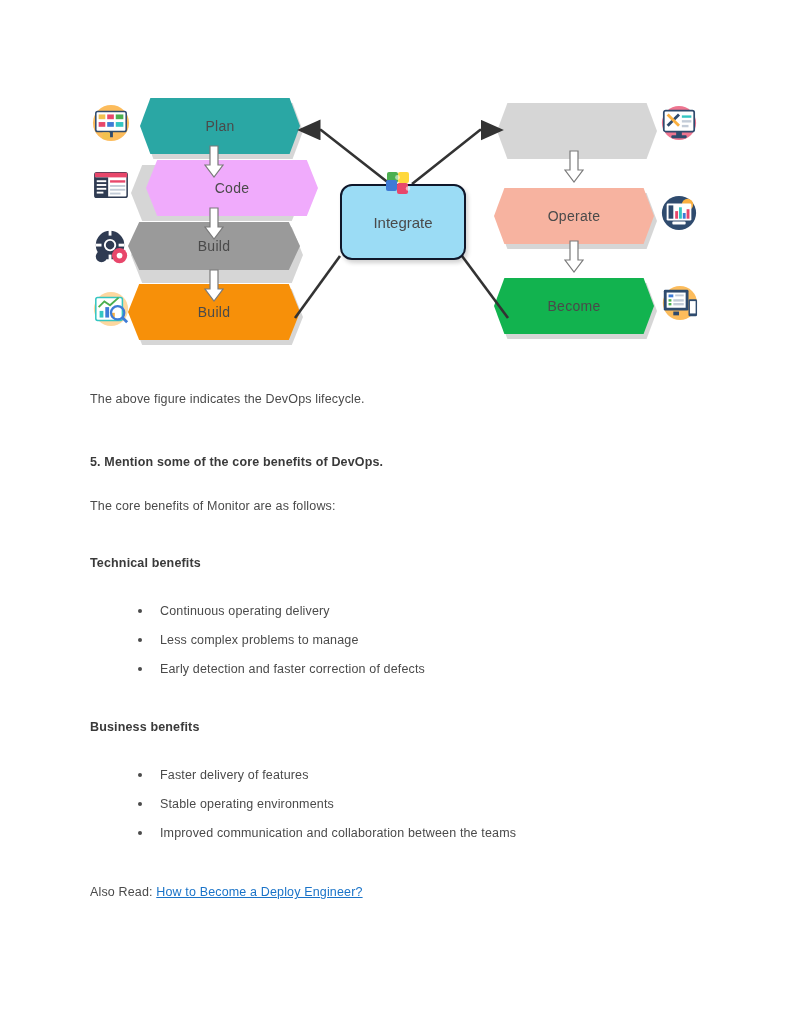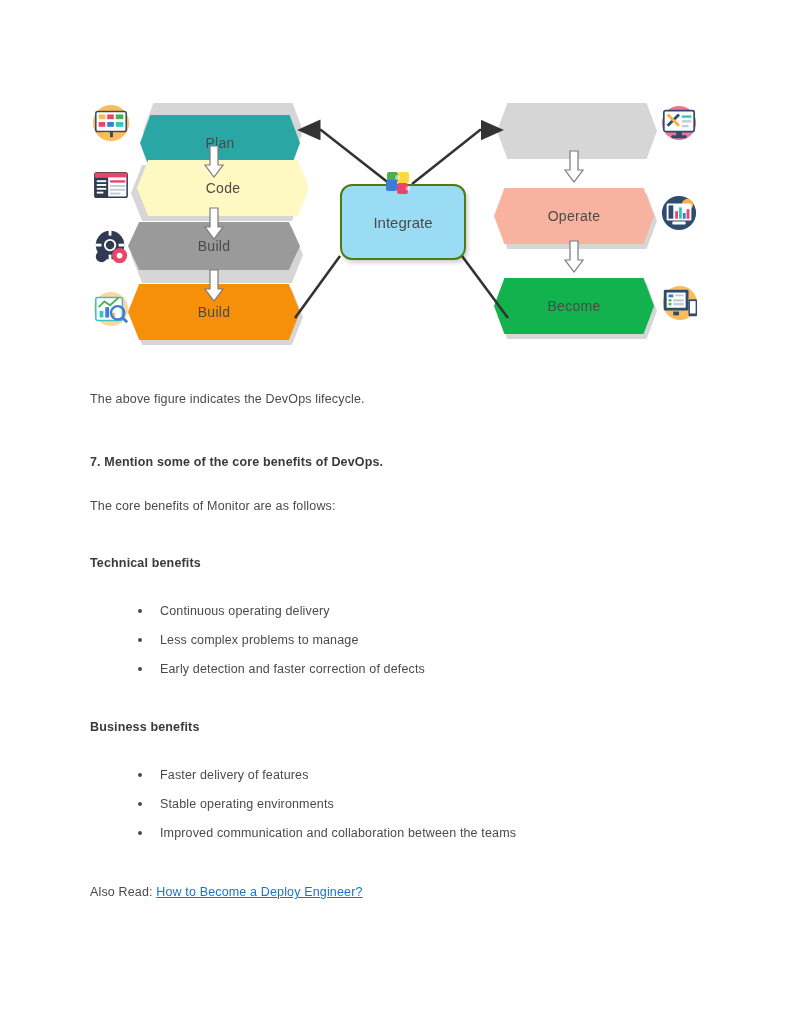--- a/index.html
+++ b/index.html
@@ -54,21 +54,21 @@
   .dnarrow svg { display:block; width:100%; height:100%; }
 
   
   #integrate-box {
     position: absolute;
     left: 252px;
     top: 96px;
     width: 122px;
     height: 72px;
     background: #9BDCF5;
-    border: 2px solid #4d7c0f;
+    border: 2px solid #0f172a;
     border-radius: 12px;
     display: flex;
     align-items: center;
     justify-content: center;
     font-size: 15px;
     color: #4a4a4a;
     z-index: 7;
     box-shadow: 2px 3px 4px rgba(0,0,0,.18);
   }
   #integrate-icon {
@@ -146,26 +146,26 @@
     <path d="M302,96 L233,42 L213,42" fill="none" stroke="#333333" stroke-width="2.6" marker-end="url(#arrhead)"></path>
 
     <path d="M324,96 L392,42 L412,42" fill="none" stroke="#333333" stroke-width="2.6" marker-end="url(#arrhead)"></path>
 
     <path d="M252,168 L207,230" fill="none" stroke="#333333" stroke-width="2.6"></path>
 
     <path d="M374,168 L420,230" fill="none" stroke="#333333" stroke-width="2.6"></path>
   </svg>
 
   <div class="hexshadow" style="left:55px; top:15px; width:160px; height:56px;"></div>
-  <div class="hex" style="left:52px; top:10px; width:160px; height:56px; background:#2AA7A4;margin-top:17px;">
+  <div class="hex" style="left:52px; top:10px; width:160px; height:56px; background:#2AA7A4;">
     <span>Plan</span>
   </div>
 
   <div class="hexshadow" style="left:43px; top:77px; width:172px; height:56px;"></div>
-  <div class="hex" style="left:49px; top:72px; width:172px; height:56px; background:#fef9c3;">
+  <div class="hex" style="left:58px; top:72px; width:172px; height:56px; background:#f0abfc;">
     <span>Code</span>
   </div>
 
   <div class="hexshadow" style="left:43px; top:139px; width:172px; height:56px;"></div>
   <div class="hex" style="left:40px; top:134px; width:172px; height:48px; background:#9A9A9A;">
     <span>Build</span>
   </div>
 
   <div class="hexshadow" style="left:43px; top:201px; width:172px; height:56px;"></div>
   <div class="hex" style="left:40px; top:196px; width:172px; height:56px; background:#F79009;">
@@ -324,21 +324,21 @@
       <rect x="14" y="20" width="11" height="2.5" fill="#c3ccd8"></rect>
       <rect x="14" y="29" width="6" height="4" fill="#2f4b6e"></rect>
       <rect x="30" y="16" width="9" height="18" rx="1.5" fill="#2f4b6e"></rect>
       <rect x="31.5" y="18" width="6" height="13" fill="#ffffff"></rect>
     </svg>
   </div>
 </div>
 
 <div class="para" style="left:90px; top:392px;">The above figure indicates the DevOps lifecycle.</div>
 
-<div class="para bold" style="left:90px; top:455px;">7. Mention some of the core benefits of DevOps.</div>
+<div class="para bold" style="left:90px; top:455px;">5. Mention some of the core benefits of DevOps.</div>
 
 <div class="para" style="left:90px; top:499px;">The core benefits of Monitor are as follows:</div>
 
 <div class="para bold" style="left:90px; top:556px;">Technical benefits</div>
 
 <div class="bullet-row" style="left:138px; top:604px;">
   <span class="bullet-dot"></span>
   <span class="bullet-label">Continuous operating delivery</span>
 </div>
 <div class="bullet-row" style="left:138px; top:633px;">

